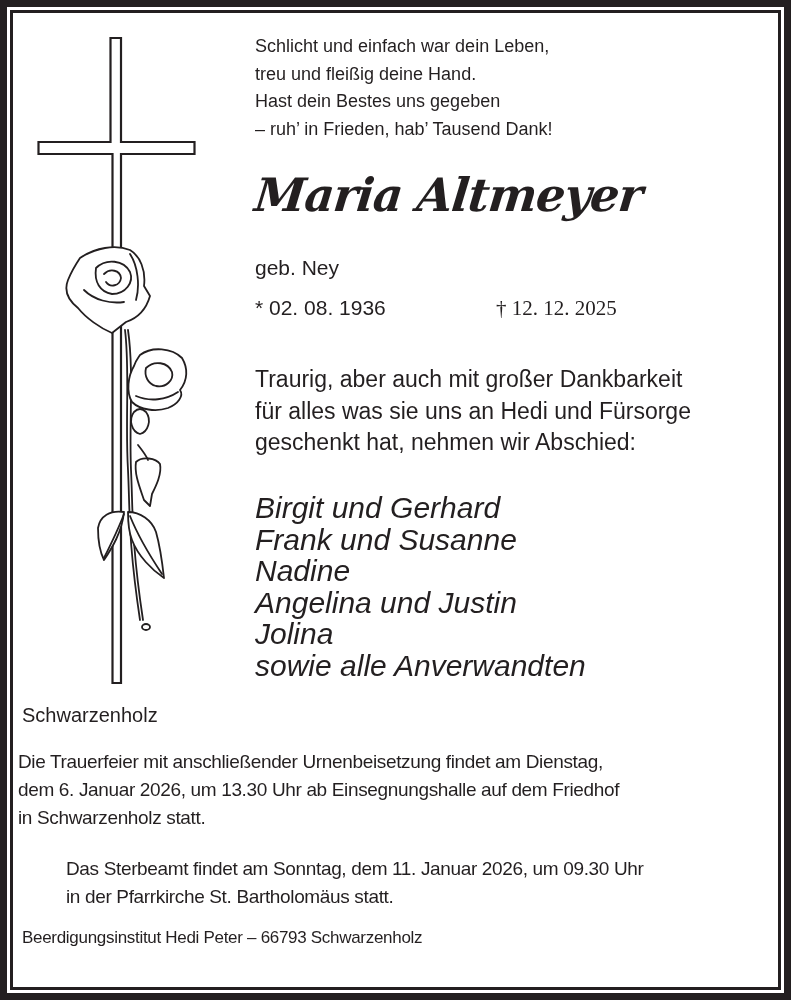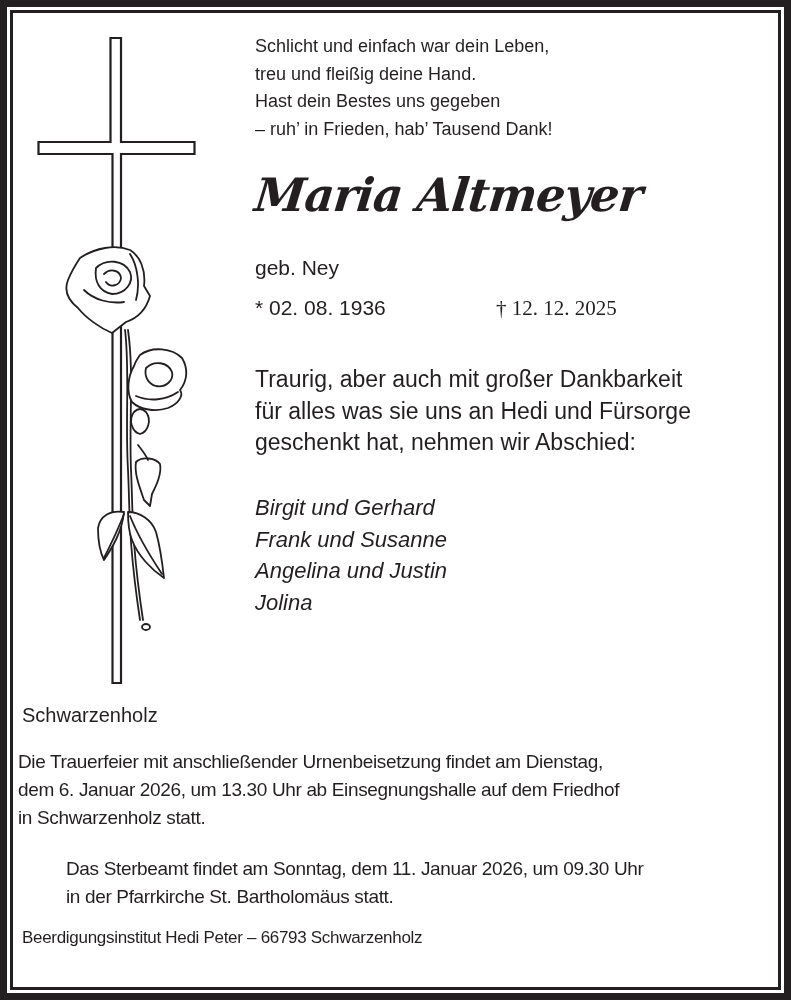--- a/index.html
+++ b/index.html
@@ -10,21 +10,21 @@
   .page { position: absolute; left: 13px; top: 13px; right: 13px; bottom: 13px; background: #fff; }
   .t { position: absolute; color: #231f20; font-family: "Liberation Sans", sans-serif; white-space: nowrap; margin: 0; }
   .poem { left: 255px; top: 20px; font-size: 18px; line-height: 27.5px; margin-top: 13px; }
   .poem div { height: 27.5px; }
   .name { left: 255px; top: 168px; font-family: "DejaVu Serif", serif; font-style: italic; font-weight: bold; font-size: 46px; letter-spacing: -1px; transform: skewX(-6deg); }
   .maiden { left: 255px; top: 256px; font-size: 21px; }
   .born { left: 255px; top: 296px; font-size: 21px; }
   .died { left: 496px; top: 296px; font-size: 21px; font-family: Liberation Serif, serif; }
   .intro { left: 255px; top: 364px; font-size: 23px; line-height: 31.5px; }
   .intro div { height: 31.5px; }
-  .family { left: 255px; top: 492px; font-size: 22px; font-style: italic; line-height: 31.5px; }
+  .family { left: 255px; top: 492px; font-size: 30px; font-style: italic; line-height: 31.5px; }
   .family div { height: 31.5px; }
   .place { left: 22px; top: 704px; font-size: 20px; }
   .ceremony { left: 18px; top: 748px; font-size: 19px; line-height: 28px; letter-spacing: -0.35px; }
   .ceremony div { height: 28px; }
   .mass { left: 22px; top: 855px; font-size: 19px; line-height: 28px; letter-spacing: -0.35px; margin-left: 44px; }
   .mass div { height: 28px; }
   .undertaker { left: 22px; top: 928px; font-size: 17px; letter-spacing: -0.3px; }
   .cross-svg { position: absolute; left: 0; top: 0; }
 </style>
 </head>
@@ -83,22 +83,24 @@
 
 <div class="t intro">
   <div>Traurig, aber auch mit großer Dankbarkeit</div>
   <div>für alles was sie uns an Hedi und Fürsorge</div>
   <div>geschenkt hat, nehmen wir Abschied:</div>
 </div>
 
 <div class="t family">
   <div>Birgit und Gerhard</div>
   <div>Frank und Susanne</div>
+  <div>Nadine</div>
   <div>Angelina und Justin</div>
   <div>Jolina</div>
+  <div>sowie alle Anverwandten</div>
 </div>
 
 <div class="t place">Schwarzenholz</div>
 
 <div class="t ceremony">
   <div>Die Trauerfeier mit anschließender Urnenbeisetzung findet am Dienstag,</div>
   <div>dem 6. Januar 2026, um 13.30 Uhr ab Einsegnungshalle auf dem Friedhof</div>
   <div>in Schwarzenholz statt.</div>
 </div>
 

